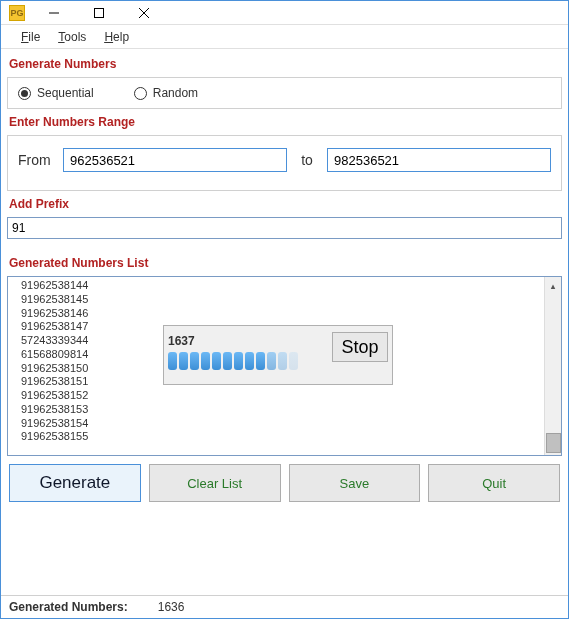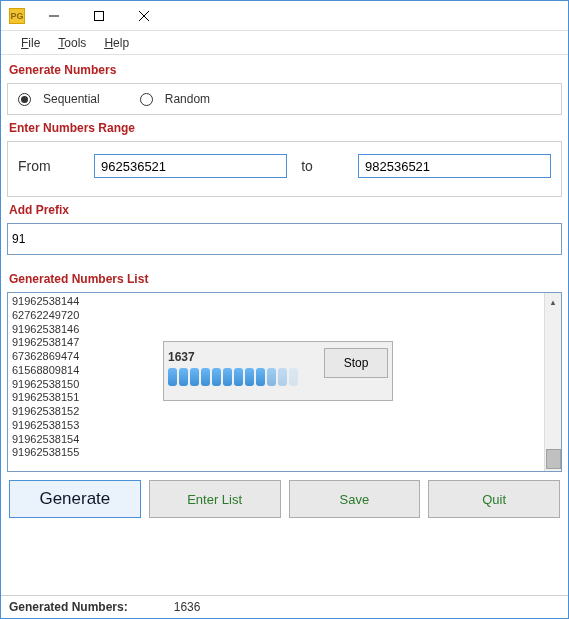--- a/index.html
+++ b/index.html
@@ -1,68 +1,68 @@
 <!DOCTYPE html>
 <html><head>
   <meta charset="utf-8">
   <style>
     * { box-sizing: border-box; margin: 0; padding: 0; }
     body { font-family: 'Segoe UI', Tahoma, sans-serif; font-size: 12px; background: #fff; color: #333; }
     
     .window { width: 569px; height: 619px; border: 1px solid #4a90d9; background: #fff; display: flex; flex-direction: column; }
     
-    .titlebar { height: 30px; background: #fff; display: flex; align-items: center; padding: 0 0 0 8px; border-bottom: 1px solid #e0e0e0; }
+    .titlebar { height: 24px; background: #fff; display: flex; align-items: center; padding: 0 0 0 8px; border-bottom: 1px solid #e0e0e0; }
     .titlebar-icon { width: 16px; height: 16px; background: #f4c430; border: 1px solid #d4a400; margin-right: 6px; display: inline-flex; align-items: center; justify-content: center; font-size: 9px; font-weight: bold; color: #8b6914; }
     .titlebar-text { flex: 1; font-size: 12px; color: #000; }
     .titlebar-buttons { display: flex; }
     .titlebar-btn { width: 45px; height: 29px; display: flex; align-items: center; justify-content: center; cursor: pointer; }
     
     .menubar { height: 24px; display: flex; align-items: center; padding: 0 20px; gap: 18px; border-bottom: 1px solid #e0e0e0; }
     .menu-item { font-size: 12px; text-decoration: underline; text-decoration-color: transparent; cursor: pointer; }
     .menu-item::first-letter { text-decoration: underline; }
     
     .content { flex: 1; padding: 4px 6px; display: flex; flex-direction: column; gap: 2px; overflow: hidden; }
     
     .section-header { color: #b22222; font-weight: bold; font-size: 12px; padding: 4px 2px; }
     .section-body { border: 1px solid #d0d0d0; padding: 8px 10px; background: #fff; }
     
     .radio-row { display: flex; gap: 40px; align-items: center; }
-    .radio-opt { display: flex; align-items: center; gap: 12px; cursor: pointer; }
+    .radio-opt { display: flex; align-items: center; gap: 6px; cursor: pointer; }
     .radio-circle { width: 13px; height: 13px; border: 1px solid #333; border-radius: 50%; display: flex; align-items: center; justify-content: center; }
     .radio-circle.selected::after { content: ''; width: 7px; height: 7px; background: #333; border-radius: 50%; }
     
     .range-row { display: flex; align-items: center; gap: 10px; }
     .range-label { font-size: 14px; min-width: 35px; }
-    .range-input { flex: 1; height: 24px; border: 1px solid #4a90d9; padding: 5px 6px; font-size: 13px; font-family: inherit; margin-left: 31px; }
+    .range-input { flex: 1; height: 24px; border: 1px solid #4a90d9; padding: 5px 6px; font-size: 13px; font-family: inherit; }
     
-    .prefix-input { width: 100%; height: 32px; border: 1px solid #7a9bc4; padding: 0 4px; font-size: 12px; font-family: inherit; }
+    .prefix-input { width: 100%; height: 22px; border: 1px solid #7a9bc4; padding: 0 4px; font-size: 12px; font-family: inherit; }
     
     .list-container { position: relative; border: 1px solid #7a9bc4; height: 180px; background: #fff; display: flex; }
-    .list-content { flex: 1; padding: 2px 4px; font-size: 11px; line-height: 1.25; overflow: hidden; }
+    .list-content { flex: 1; padding: 2px 4px; font-size: 11px; line-height: 1.25; overflow: hidden; margin-left: 9px; }
     .list-content div { white-space: nowrap; }
     .scrollbar { width: 17px; background: #f0f0f0; border-left: 1px solid #ddd; position: relative; }
     .scroll-arrow { height: 17px; display: flex; align-items: center; justify-content: center; font-size: 9px; color: #555; }
     .scroll-arrow.top { position: absolute; top: 0; width: 100%; }
     .scroll-thumb { position: absolute; right: 0; bottom: 2px; width: 15px; height: 20px; background: #c0c0c0; border: 1px solid #a0a0a0; }
     
     .progress-overlay { position: absolute; left: 155px; top: 48px; width: 230px; height: 60px; background: #f0f0f0; border: 1px solid #b0b0b0; padding: 6px 4px; display: flex; flex-direction: column; }
     .progress-top { display: flex; justify-content: space-between; align-items: flex-start; }
     .progress-count { font-size: 12px; font-weight: bold; padding: 2px 0; }
-    .stop-btn { width: 64px; height: 30px; background: #e8e8e8; border: 1px solid #adadad; font-size: 12px; cursor: pointer; font-family: inherit; }
+    .stop-btn { width: 56px; height: 30px; background: #e8e8e8; border: 1px solid #adadad; font-size: 18px; cursor: pointer; font-family: inherit; }
     .progress-bar { display: flex; gap: 2px; margin-top: 2px; }
     .progress-seg { width: 9px; height: 18px; border-radius: 3px; background: linear-gradient(to bottom, #6bb8f5, #3d8fd6); }
     .progress-seg.fade1 { opacity: 0.6; }
     .progress-seg.fade2 { opacity: 0.35; }
     .progress-seg.fade3 { opacity: 0.15; }
     
     .button-row { display: flex; gap: 8px; padding: 6px 2px; }
     .action-btn { flex: 1; height: 38px; background: #e8e8e8; border: 1px solid #adadad; font-size: 13px; cursor: pointer; font-family: inherit; color: #2a7a2a; }
     .action-btn.primary { color: #0f172a; font-size: 17px; border: 1px solid #4a90d9; background: #eaf3fb; }
     
-    .status-bar { border-top: 1px solid #d0d0d0; padding: 4px 8px; display: flex; gap: 46px; font-size: 12px; }
+    .status-bar { border-top: 1px solid #d0d0d0; padding: 4px 8px; display: flex; gap: 30px; font-size: 12px; }
     .status-label { font-weight: bold; }
   </style>
 </head>
 <body>
 
 <div class="window">
 
   <div class="titlebar">
     <span class="titlebar-icon">PG</span>
     <div class="titlebar-buttons">
@@ -117,24 +117,24 @@
       </div>
     </div>
 
     <div class="section-header">Add Prefix</div>
     <input class="prefix-input" value="91" style="">
 
     <div class="section-header" style="margin-top:11px">Generated Numbers List</div>
     <div class="list-container">
       <div class="list-content" id="number-list">
           <div>91962538144</div>
-          <div>62762249720</div>
+          <div>91962538145</div>
           <div>91962538146</div>
           <div>91962538147</div>
-          <div>67362869474</div>
+          <div>57243339344</div>
           <div>61568809814</div>
           <div>91962538150</div>
           <div>91962538151</div>
           <div>91962538152</div>
           <div>91962538153</div>
           <div>91962538154</div>
           <div>91962538155</div>
         </div>
       <div class="scrollbar">
         <div class="scroll-arrow top">▴</div>
@@ -160,21 +160,21 @@
               <span class="progress-seg fade3"></span>
             </div>
           </div>
           <button class="stop-btn">Stop</button>
         </div>
       </div>
     </div>
 
     <div class="button-row">
       <button class="action-btn primary">Generate</button>
-      <button class="action-btn">Enter List</button>
+      <button class="action-btn">Clear List</button>
       <button class="action-btn">Save</button>
       <button class="action-btn">Quit</button>
     </div>
 
   </div>
 
   <div class="status-bar">
     <span class="status-label">Generated Numbers:</span>
     <span>1636</span>
   </div>

